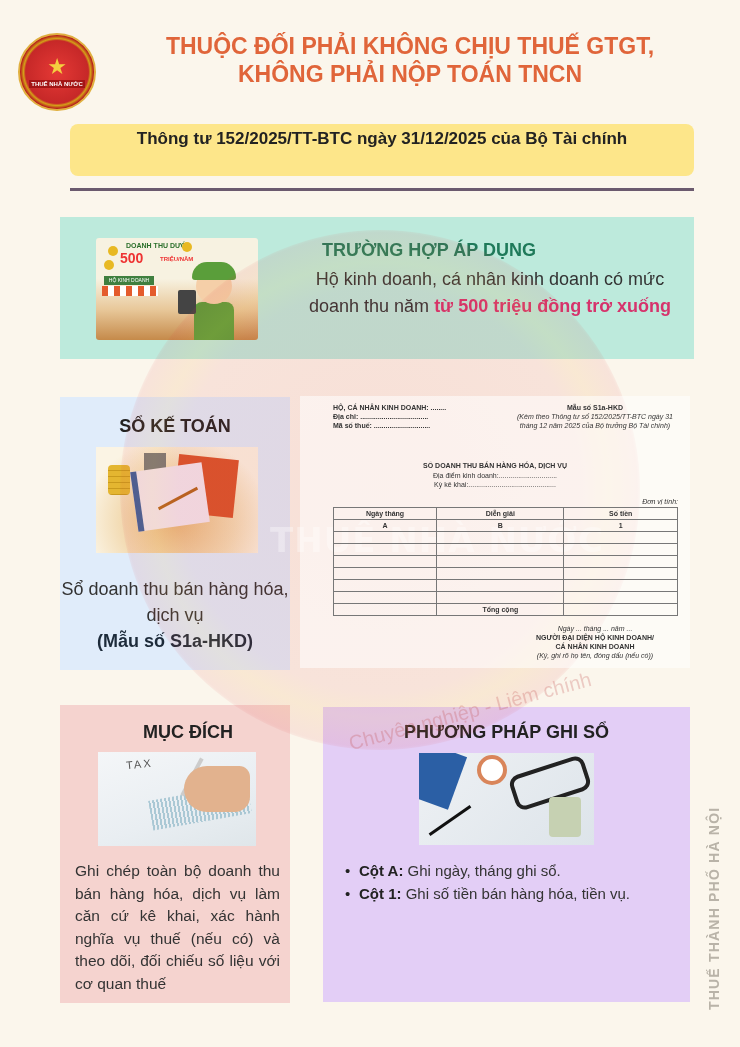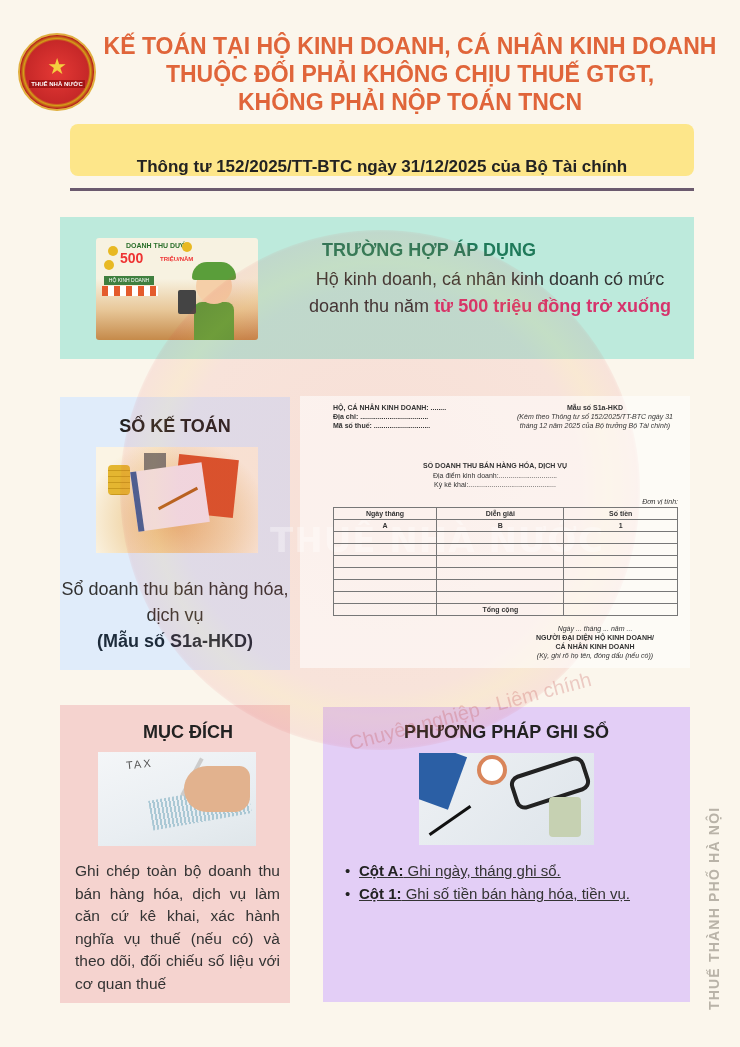--- a/index.html
+++ b/index.html
@@ -40,21 +40,21 @@
   .logo .logo-label { color: #fff; font-size: 6px; font-weight: bold; margin-top: 2px; background: #a31515; padding: 1px 2px; }
   .title {
     left: 100px; top: 32px; width: 620px; text-align: center;
     color: #e0653a; font-weight: bold; font-size: 23px; line-height: 28px;
     font-family: "Liberation Sans Narrow", "Liberation Sans", sans-serif;
   }
   .subbar {
     left: 70px; top: 124px; width: 624px; height: 52px;
     background: #fde68a; border-radius: 8px; text-align: center; padding-top: 4px;
   }
-  .subbar .line1 { font-size: 17px; font-weight: bold; color: #222; line-height: 22px; margin-top: 28px; }
+  .subbar .line1 { font-size: 17px; font-weight: bold; color: #222; line-height: 22px; }
   .subbar .line2 { font-size: 16px; font-weight: bold; color: #d0312d; line-height: 22px; }
   .divider { left: 70px; top: 188px; width: 624px; height: 3px; background: #6b5a6e; }
 
   
   .panel-green { left: 60px; top: 217px; width: 634px; height: 142px; background: #bdeadc; }
   .img-shop {
     left: 96px; top: 238px; width: 162px; height: 102px; border-radius: 3px;
     background: linear-gradient(180deg, #f7f2e1 0%, #f7f2e1 40%, #e8c89a 70%, #c58a4a 100%);
     overflow: hidden;
   }
@@ -137,40 +137,39 @@
   .img-desk {
     left: 419px; top: 753px; width: 175px; height: 92px;
     background: linear-gradient(135deg, #eef1f4 0%, #dde4ea 100%);
     overflow: hidden;
   }
   .img-desk .calc3 { position:absolute; left: -10px; top: -6px; width: 50px; height: 56px; background: #2b5fa5; transform: rotate(20deg); }
   .img-desk .clock { position:absolute; left: 58px; top: 2px; width: 30px; height: 30px; border-radius: 50%; background: #fff; border: 4px solid #d9855a; }
   .img-desk .glasses { position:absolute; left: 92px; top: 12px; width: 78px; height: 36px; border: 4px solid #222; border-radius: 10px; transform: rotate(-18deg); }
   .img-desk .money { position:absolute; left: 130px; top: 44px; width: 32px; height: 40px; background: #c6d1b2; border-radius: 4px; }
   .img-desk .pen2 { position:absolute; left: 6px; top: 66px; width: 50px; height: 3px; background: #111; transform: rotate(-35deg); }
-  .purple-list { left: 345px; top: 860px; width: 340px; font-size: 15px; line-height: 22.5px; color: #333; list-style: none; text-decoration: underline; }
+  .purple-list { left: 345px; top: 860px; width: 340px; font-size: 15px; line-height: 22.5px; color: #333; list-style: none; }
   .purple-list li { position: relative; padding-left: 14px; }
   .purple-list li::before { content: "\2022"; position: absolute; left: 0; top: 0; color: #222; }
   .purple-list li b { color: #222; }
 
   .side-text {
     left: 706px; top: 1010px; transform-origin: left top; transform: rotate(-90deg);
     font-size: 14px; font-weight: bold; color: #b9b3a8; letter-spacing: 1.2px; white-space: nowrap;
   }
 </style>
 </head>
 <body>
 
 <div class="abs logo">
   <span class="star">★</span>
   <span class="logo-label">THUẾ NHÀ NƯỚC</span>
 </div>
 
 <div class="abs title">
-  <div>KẾ TOÁN TẠI HỘ KINH DOANH, CÁ NHÂN KINH DOANH</div>
   <div>THUỘC ĐỐI PHẢI KHÔNG CHỊU THUẾ GTGT,</div>
   <div>KHÔNG PHẢI NỘP TOÁN TNCN</div>
 </div>
 
 <div class="abs subbar">
   <div class="line1">Thông tư 152/2025/TT-BTC ngày 31/12/2025 của Bộ Tài chính</div>
 </div>
 
 <div class="abs divider"></div>
 

